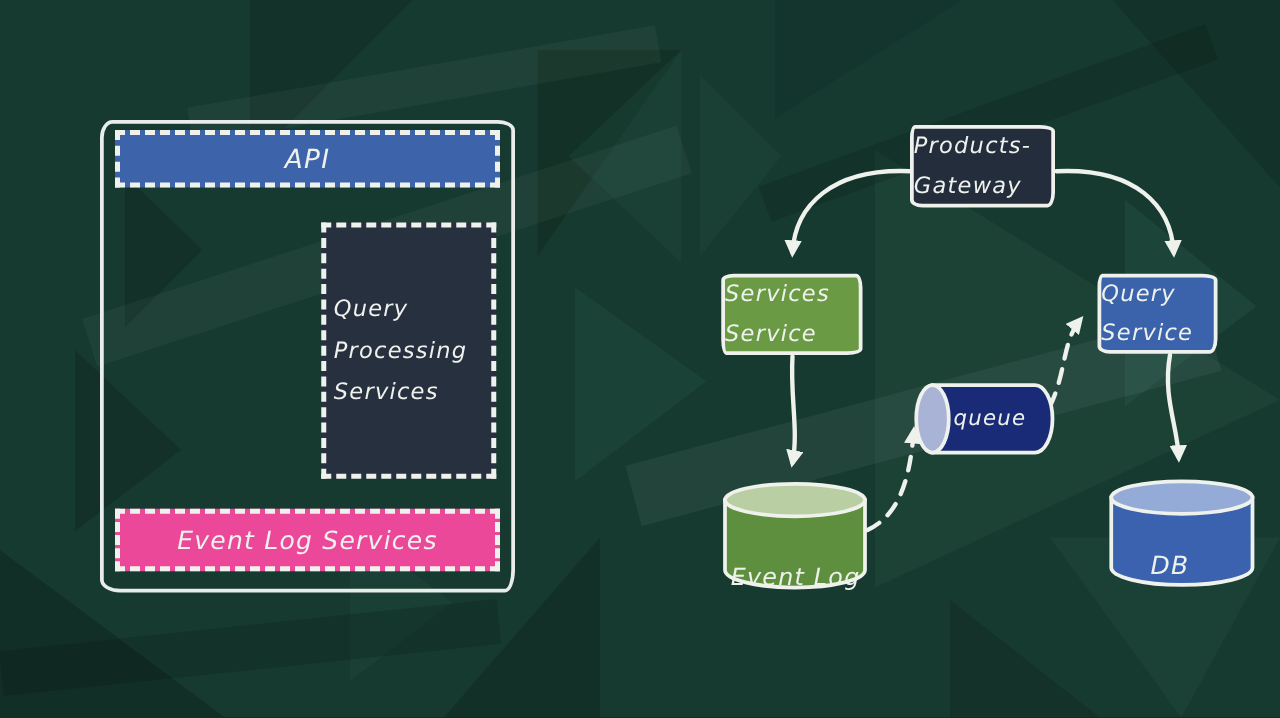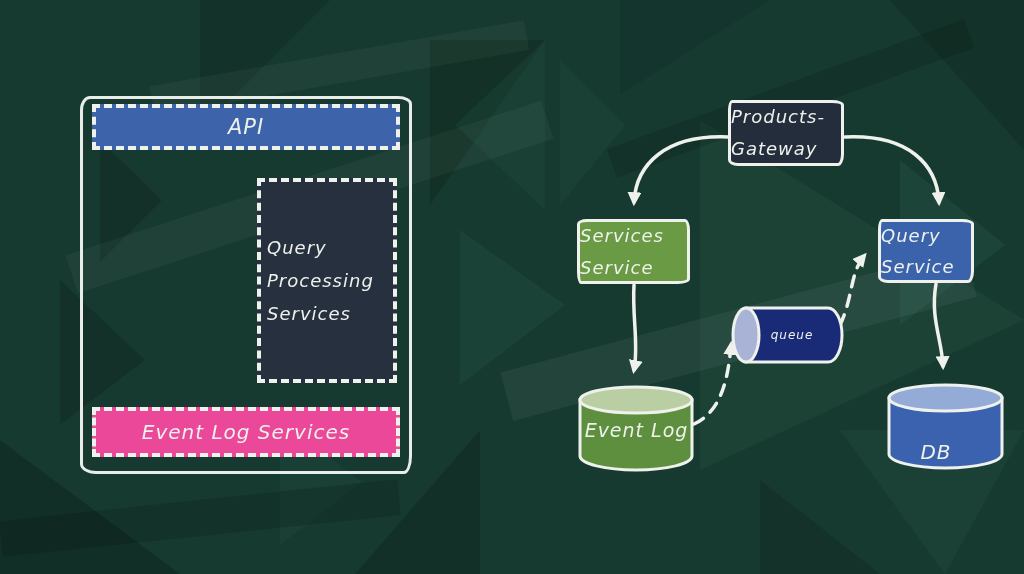--- a/index.html
+++ b/index.html
@@ -26,22 +26,22 @@
              border-radius:10px 14px 8px 16px/14px 8px 18px 10px;background:transparent;z-index:2;}
   #api-bar{left:92px;top:104px;width:308px;height:46px;background:#3d64ab;font-size:21px;}
   #cmd-proc{left:92px;top:178px;width:140px;height:210px;background:#8f4514;font-size:18px;line-height:1.85;padding:0 6px;}
   #qry-proc{left:257px;top:178px;width:140px;height:205px;background:#27303e;font-size:18px;line-height:1.85;padding:0 6px;}
   #evt-bar{left:92px;top:407px;width:308px;height:50px;background:#ec4899;font-size:20px;}
   
   #gateway{left:728px;top:100px;width:116px;height:66px;background:#242d3c;font-size:18px;line-height:1.8;}
   #cmd-svc{left:577px;top:219px;width:113px;height:65px;background:#6b9a45;font-size:18px;line-height:1.75;}
   #qry-svc{left:878px;top:219px;width:96px;height:64px;background:#3b63ac;font-size:18px;line-height:1.75;}
   
-  #queue-lbl{left:750px;top:318px;width:84px;height:34px;font-size:12px;font-style:italic;}
-  #evtlog-lbl{left:580px;top:412px;width:113px;height:36px;font-size:19px;}
+  #queue-lbl{left:750px;top:318px;width:84px;height:34px;font-size:17px;font-style:italic;}
+  #evtlog-lbl{left:580px;top:444px;width:113px;height:36px;font-size:19px;}
   #db-lbl{left:890px;top:433px;width:92px;height:38px;font-size:20px;}
 </style>
 </head>
 <body>
 
 <div id="stage">
 
   <svg width="1024" height="574" viewBox="0 0 1024 574" style="z-index:0;">
     <rect x="0" y="0" width="1024" height="574" fill="#173a30"></rect>
     <g>

